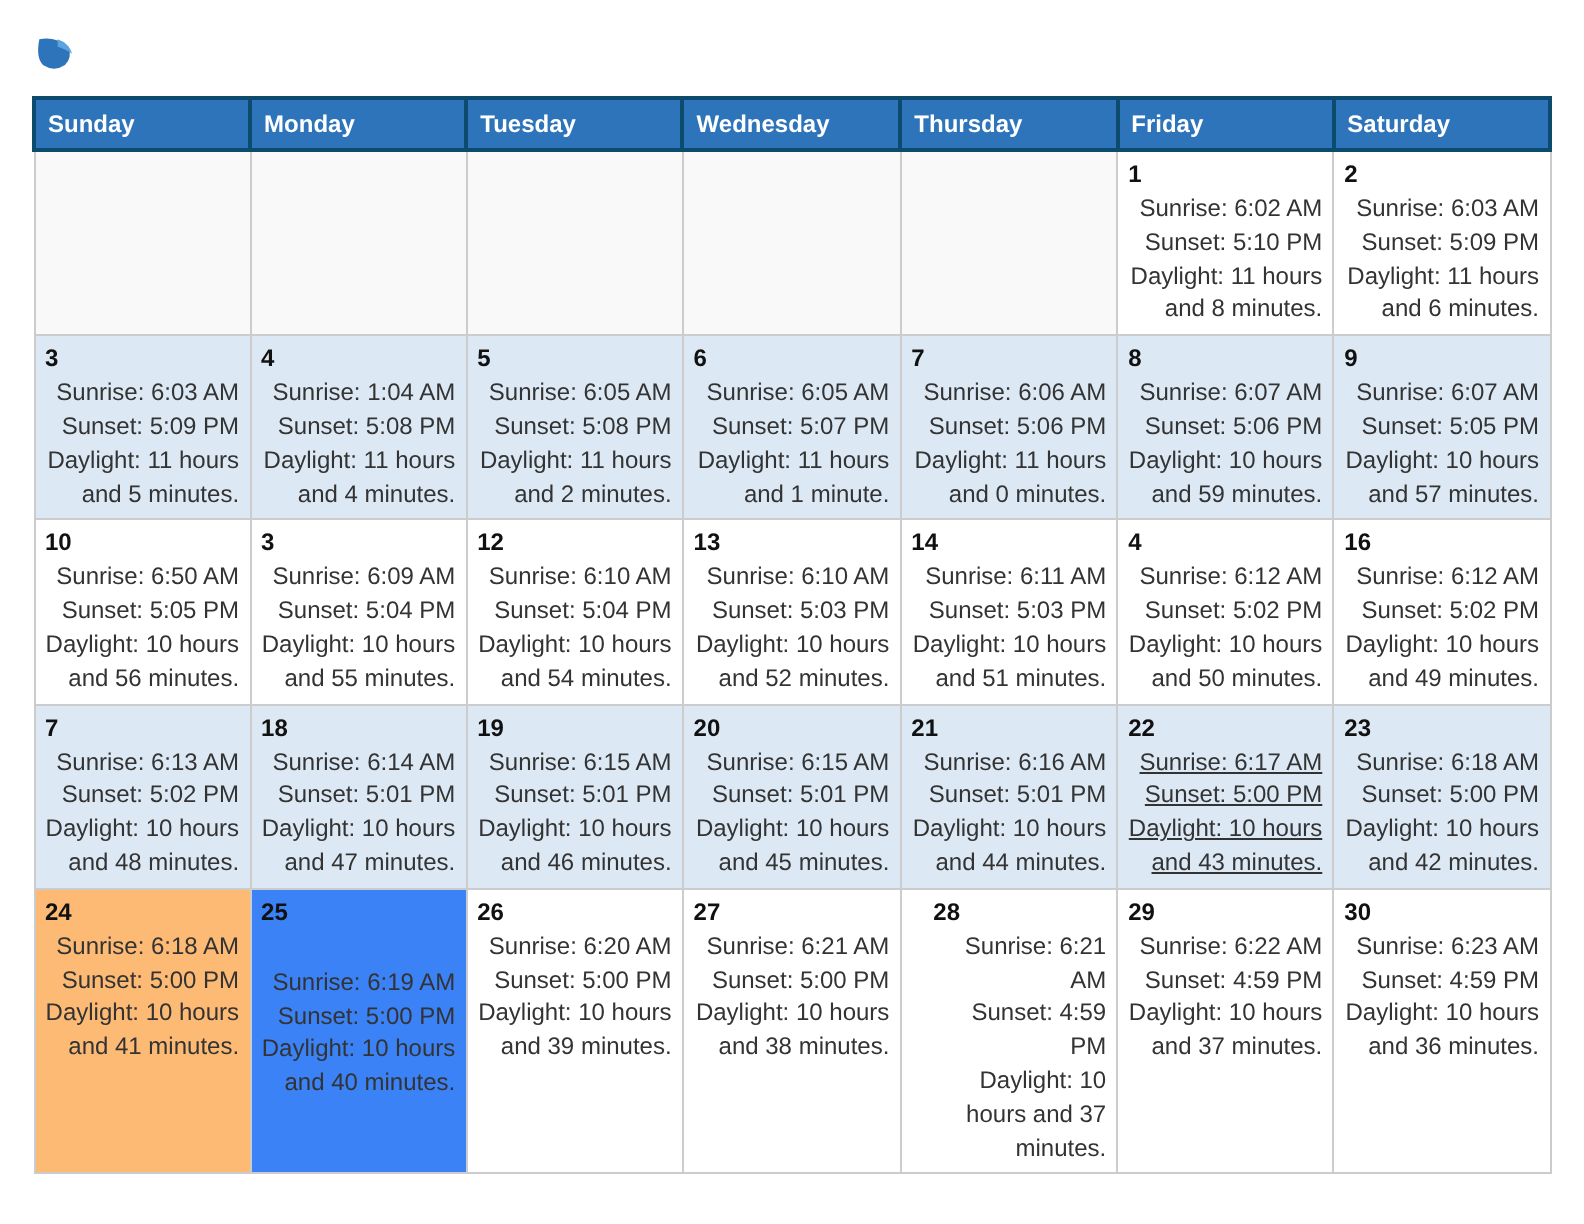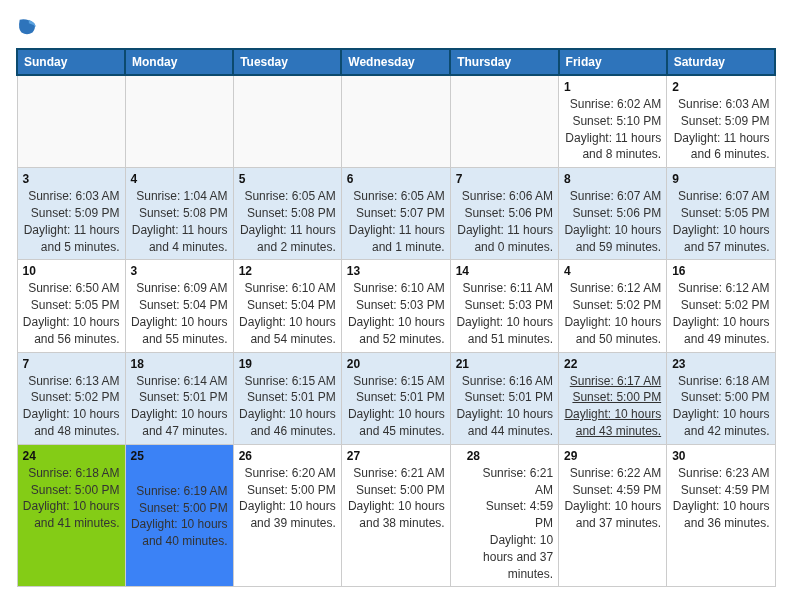--- a/index.html
+++ b/index.html
@@ -282,21 +282,21 @@
 Daylight: 10 hours and 43 minutes.</div>
           </td>
           <td style="background: rgb(220, 233, 245);">
             <span class="day-num">23</span>
             <div class="day-detail" style="white-space: pre-line;">Sunrise: 6:18 AM
 Sunset: 5:00 PM
 Daylight: 10 hours and 42 minutes.</div>
           </td>
         </tr>
         <tr class="row-odd">
-          <td style="background: #84cc16;">
+          <td style="background: #fdba74;">
             <span class="day-num">24</span>
             <div class="day-detail" style="white-space: pre-line;">Sunrise: 6:18 AM
 Sunset: 5:00 PM
 Daylight: 10 hours and 41 minutes.</div>
           </td>
           <td style="background: #3b82f6;">
             <span class="day-num">25</span>
             <div class="day-detail" style="white-space: pre-line; margin-top: 20px;">Sunrise: 6:19 AM
 Sunset: 5:00 PM
 Daylight: 10 hours and 40 minutes.</div>

